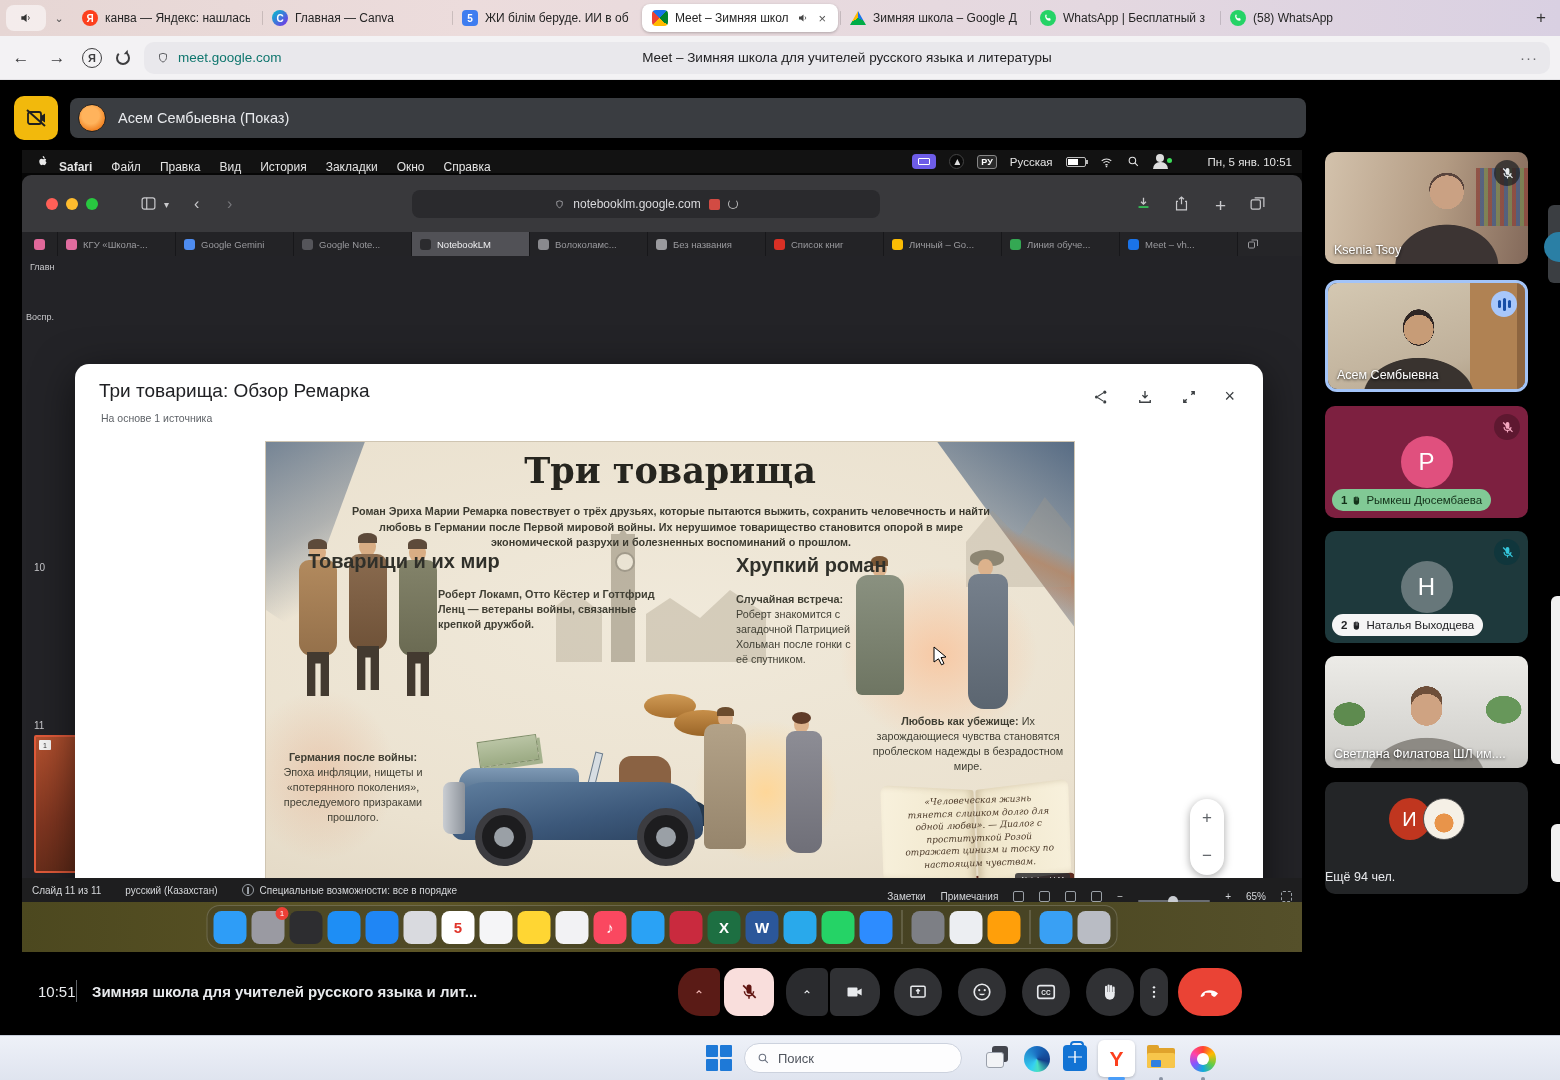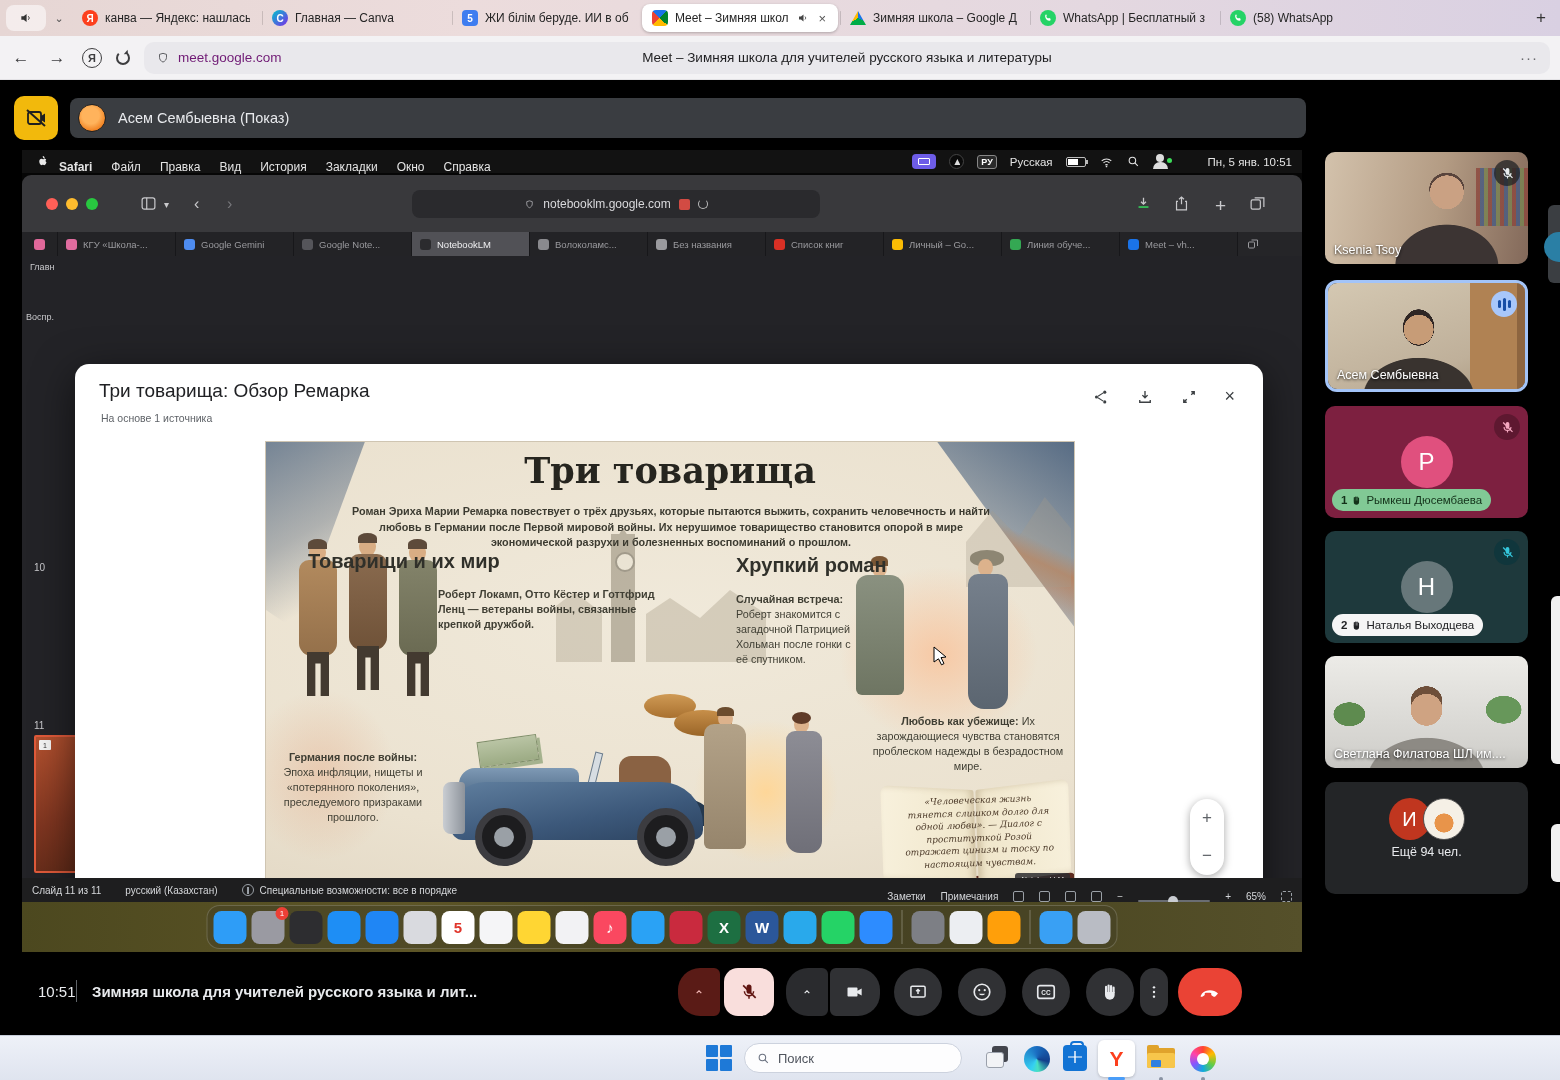--- a/index.html
+++ b/index.html
@@ -33,21 +33,21 @@
     font-size:17px;color:#333;}
   .ybar{position:absolute;left:0;top:36px;width:1560px;height:44px;background:#f3f2f4;
     display:flex;align-items:center;padding:0 10px;gap:14px;border-bottom:1px solid #e3e2e5;}
   .nav-ico{color:#3d3d3f;font-size:17px;width:22px;text-align:center;}
   .ya-circle{width:20px;height:20px;border:1.5px solid #3d3d3f;border-radius:50%;font-size:11px;
     display:flex;align-items:center;justify-content:center;color:#3d3d3f;font-weight:bold;}
   .reload-ico{width:14px;height:14px;border:2px solid #3d3d3f;border-radius:50%;border-top-color:transparent;position:relative;}
   .reload-ico::after{content:"";position:absolute;right:-3px;top:-2px;border:3px solid transparent;border-left-color:#3d3d3f;transform:rotate(40deg);}
   .url-pill{position:relative;flex:1;height:32px;background:#e9e8ec;border-radius:10px;
     display:flex;align-items:center;padding:0 12px;gap:8px;}
-  .url-text{font-size:13.5px;color:#701a75;}
+  .url-text{font-size:13.5px;color:#0f766e;}
   .page-title-center{position:absolute;left:0;right:0;text-align:center;font-size:13.5px;color:#1e1e20;pointer-events:none;}
   .dots-menu{margin-left:auto;color:#6a6a6e;font-size:15px;letter-spacing:1px;}
 
   
   .meet{position:absolute;left:0;top:80px;width:1560px;height:955px;background:#000;}
   .yellow-badge{position:absolute;left:14px;top:16px;width:44px;height:44px;border-radius:10px;
     background:#f2b90c;display:flex;align-items:center;justify-content:center;}
   .presenter-bar{position:absolute;left:70px;top:18px;width:1236px;height:40px;border-radius:8px;
     background:#3a3d41;display:flex;align-items:center;gap:12px;padding:0 8px;}
   .presenter-avatar{width:28px;height:28px;border-radius:50%;
@@ -74,21 +74,21 @@
   .mb-face{position:relative;width:15px;height:15px;}
   .mb-face::before{content:"";position:absolute;left:3.5px;top:0;width:8px;height:8px;border-radius:50%;background:#ddd;}
   .mb-face::after{content:"";position:absolute;left:0;bottom:0;width:15px;height:7px;border-radius:8px 8px 0 0;background:#ddd;}
   .mb-greendot{position:absolute;right:-4px;top:4px;width:5px;height:5px;border-radius:50%;background:#3ddc5a;}
 
   
   .saf-toolbar{position:absolute;left:0;top:25px;width:1280px;height:57px;background:#39393c;border-radius:9px 9px 0 0;}
   .tl{position:absolute;top:23px;width:12px;height:12px;border-radius:50%;}
   .tl.r{left:24px;background:#ff5f57;} .tl.y{left:44px;background:#febc2e;} .tl.g{left:64px;background:#28c840;}
   .saf-ico{position:absolute;top:20px;color:#c9c9cc;font-size:16px;}
-  .saf-url{position:absolute;left:390px;top:15px;width:408px;height:28px;background:#2a2a2d;border-radius:8px;
+  .saf-url{position:absolute;left:390px;top:15px;width:468px;height:28px;background:#2a2a2d;border-radius:8px;
     display:flex;align-items:center;justify-content:center;gap:8px;color:#d9d9dc;font-size:12px;}
   .mini-red{width:11px;height:11px;border-radius:2px;background:#d24b43;}
   .saf-reload{width:10px;height:10px;border:1.5px solid #bbb;border-radius:50%;border-top-color:transparent;position:relative;}
   .saf-tabs{position:absolute;left:0;top:82px;width:1280px;height:24px;background:#252528;display:flex;align-items:stretch;}
   .stab{display:flex;align-items:center;gap:6px;padding:0 8px;font-size:9.5px;color:#9a9a9e;
     background:#232326;border-right:1px solid #17171a;white-space:nowrap;overflow:hidden;flex:1 1 auto;max-width:118px;}
   .stab.pin{flex:0 0 36px;max-width:36px;justify-content:center;}
   .stab.active{background:#515156;color:#f0f0f2;}
   .sfav{width:11px;height:11px;border-radius:3px;flex:0 0 11px;}
   .stab-ovr{flex:0 0 30px;display:flex;align-items:center;justify-content:center;color:#9a9a9e;}
@@ -278,21 +278,21 @@
   .eqchip i:nth-child(1){height:8px;} .eqchip i:nth-child(2){height:13px;} .eqchip i:nth-child(3){height:8px;}
   .init-circle{position:absolute;left:50%;top:50%;transform:translate(-50%,-50%);width:52px;height:52px;border-radius:50%;
     display:flex;align-items:center;justify-content:center;font-size:24px;color:#fff;}
   .crimson .init-circle{background:#e0507e;}
   .tealbg .init-circle{background:#67777a;}
   .ovf{position:absolute;left:50%;top:16px;transform:translateX(-50%);display:flex;}
   .ov1{width:42px;height:42px;border-radius:50%;background:#c0361f;color:#fff;font-size:20px;
     display:flex;align-items:center;justify-content:center;}
   .ov2{width:42px;height:42px;border-radius:50%;margin-left:-8px;border:1px solid #555;
     background:radial-gradient(circle at 50% 60%,#e8944a 0 30%,#f5f0e6 31%);}
-  .ovlabel{position:absolute;left:0;right:0;top:63px;text-align:center;color:#e8eaed;font-size:12.5px;}
+  .ovlabel{position:absolute;left:0;right:0;top:88px;text-align:left;color:#e8eaed;font-size:12.5px;}
   .edge-dark{position:absolute;left:1548px;top:125px;width:12px;height:78px;background:#3b3e42;border-radius:6px 0 0 6px;}
   .edge-teal{position:absolute;left:1544px;top:152px;width:30px;height:30px;border-radius:50%;background:#2a7fa5;}
   .edge-white1{position:absolute;left:1551px;top:516px;width:9px;height:168px;background:#f1f1f1;border-radius:6px 0 0 6px;}
   .edge-white2{position:absolute;left:1551px;top:744px;width:9px;height:58px;background:#f1f1f1;border-radius:6px 0 0 6px;}
 
   
   .controlbar{position:absolute;left:0;top:885px;width:1560px;height:70px;color:#e8eaed;}
   .cb-time{position:absolute;left:38px;top:18px;font-size:15px;}
   .cb-sep{position:absolute;left:76px;top:15px;width:1px;height:22px;background:#5f6368;}
   .cb-title{position:absolute;left:92px;top:18px;font-size:15px;font-weight:bold;color:#e8eaed;}

